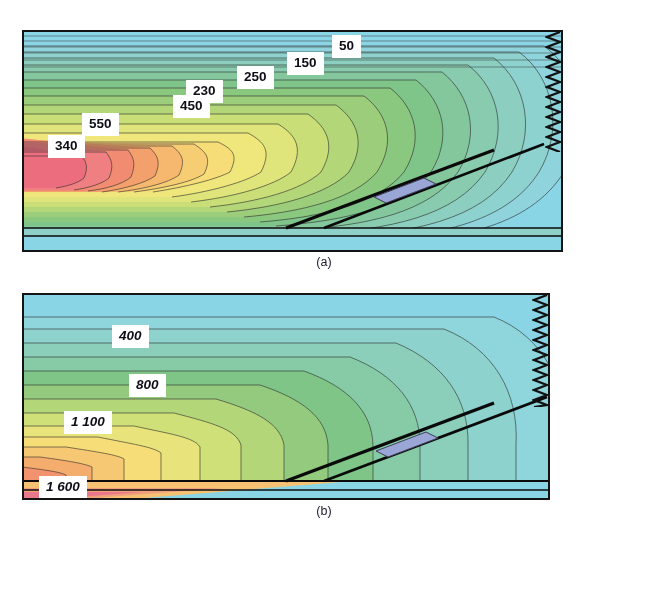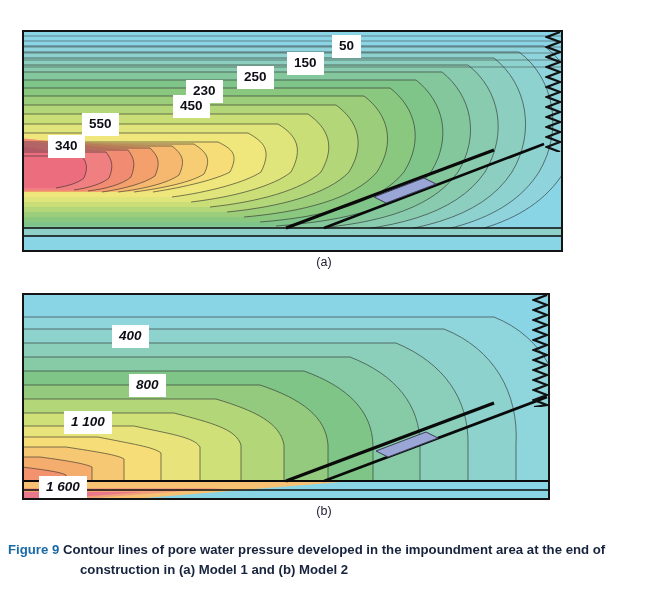--- a/index.html
+++ b/index.html
@@ -213,18 +213,14 @@
 
       <div class="clabel" style="left:88px;top:30px;">400</div>
       <div class="clabel" style="left:62px;top:79px;margin-left:43px;">800</div>
       <div class="clabel" style="left:40px;top:116px;">1 100</div>
       <div class="clabel" style="left:15px;top:161px;margin-top:20px;">1 600</div>
     </div>
 
     <div class="panel-caption" style="left:0;top:232px;">(b)</div>
   </div>
 
-  <div class="caption">
-    <span class="fignum">Figure 9</span><span> </span><span>Contour lines of pore water pressure developed in the impoundment area at the end of</span>
-    <span class="cap-line2">construction in (a) Model 1 and (b) Model 2</span>
-  </div>
 
 </div>
 
 </body></html>

